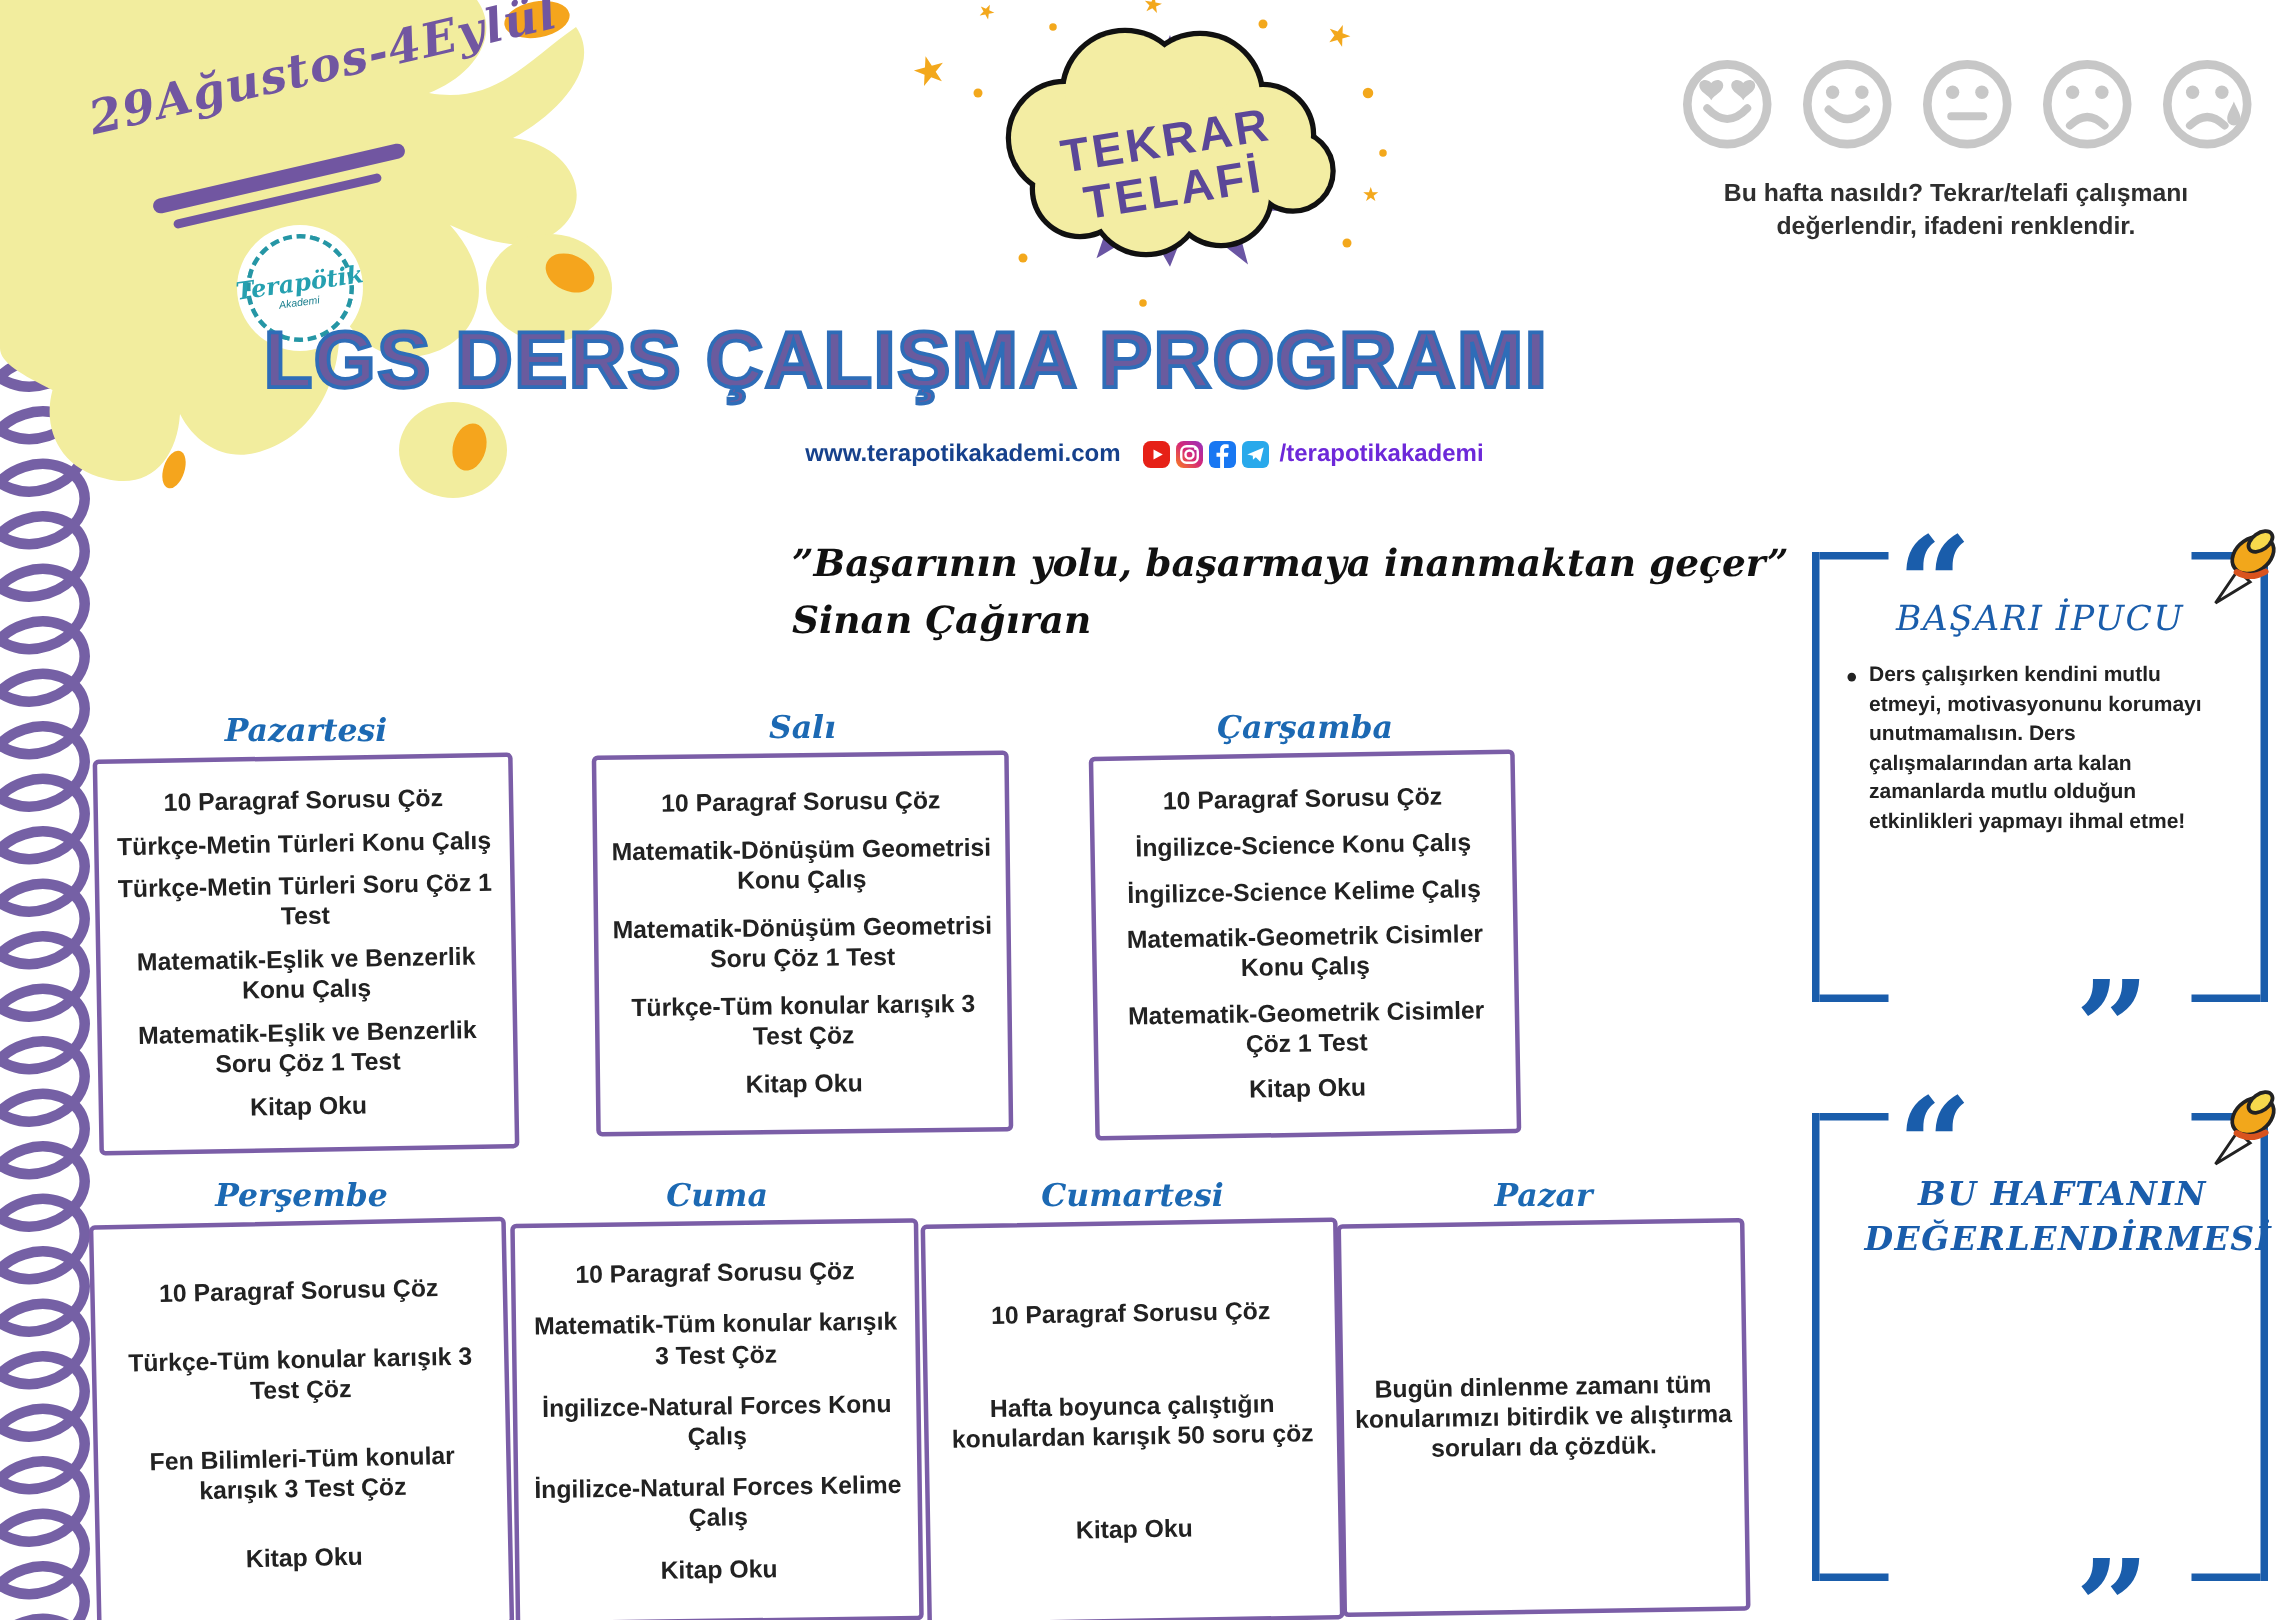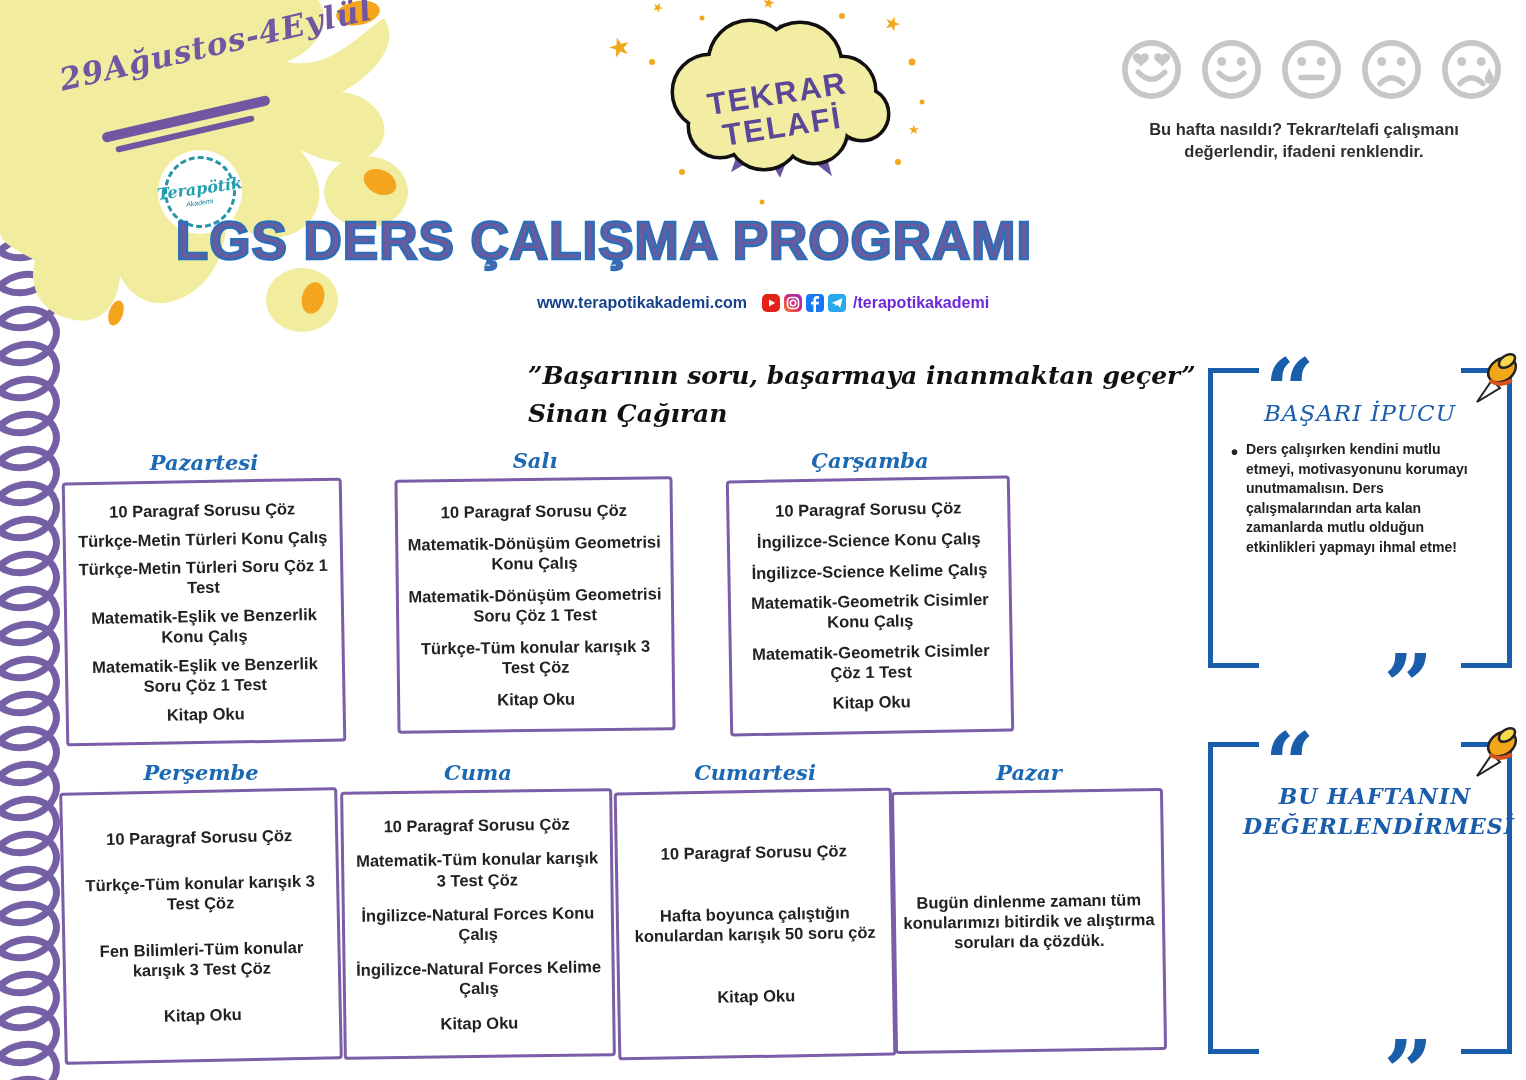--- a/index.html
+++ b/index.html
@@ -48,21 +48,21 @@
   .mood-prompt{position:absolute;left:1106px;top:118px;width:396px;text-align:center;
     font-size:16.5px;font-weight:600;color:#2f2f2f;line-height:1.35;}
 
   
   .quote{position:absolute;left:528px;top:360px;font-family:"DejaVu Serif",serif;
     font-style:italic;font-weight:bold;color:#111;}
   .quote-text{font-size:25px;line-height:1.3;}
   .quote-author{font-size:25px;margin-top:6px;}
 
   
-  .day{position:absolute;}
+  .day{position:absolute;margin-top:24px;}
   .day-header{text-align:center;font-family:"DejaVu Serif",serif;font-style:italic;font-weight:bold;
     font-size:21px;color:#1c69b3;margin-bottom:5px;}
   .day-box{border:3.5px solid #7b5ea7;border-radius:4px;background:#fff;
     display:flex;flex-direction:column;justify-content:space-evenly;align-items:center;
     padding:8px 6px;box-sizing:border-box;}
   .task{text-align:center;font-size:16.5px;font-weight:600;color:#222;line-height:1.22;}
   .day-pos-0{left:64px;top:450px;width:280px;} .day-pos-0 .day-box{height:264px;transform:rotate(-1deg);}
   .day-pos-1{left:396px;top:448px;width:278px;} .day-pos-1 .day-box{height:254px;transform:rotate(-0.7deg);}
   .day-pos-2{left:728px;top:448px;width:284px;} .day-pos-2 .day-box{height:256px;transform:rotate(-1deg);}
   .day-pos-3{left:62px;top:760px;width:278px;} .day-pos-3 .day-box{height:272px;transform:rotate(-1.2deg);}
@@ -260,21 +260,21 @@
         <path d="M-13,16 Q0,3 13,16" stroke="#c7c7c7" stroke-width="6" fill="none" stroke-linecap="round"></path>
         <path d="M20,-2 C22,3 25,7 25,11 A5,5 0 1 1 15,11 C15,7 18,3 20,-2 Z" fill="#c7c7c7"></path>
       </svg>
     </div>
   <div class="mood-prompt">
     <span>Bu hafta nasıldı? Tekrar/telafi çalışmanı</span><br>
     <span>değerlendir, ifadeni renklendir.</span>
   </div>
 
   <div class="quote">
-    <div class="quote-text">”Başarının soru, başarmaya inanmaktan geçer”</div>
+    <div class="quote-text">”Başarının yolu, başarmaya inanmaktan geçer”</div>
     <div class="quote-author">Sinan Çağıran</div>
   </div>
 
   <div id="days-container">
       <div class="day day-pos-0">
       <div class="day-header">Pazartesi</div>
       <div class="day-box">
           <div class="task">10 Paragraf Sorusu Çöz</div>
           <div class="task">Türkçe-Metin Türleri Konu Çalış</div>
           <div class="task">Türkçe-Metin Türleri Soru Çöz 1 Test</div>

